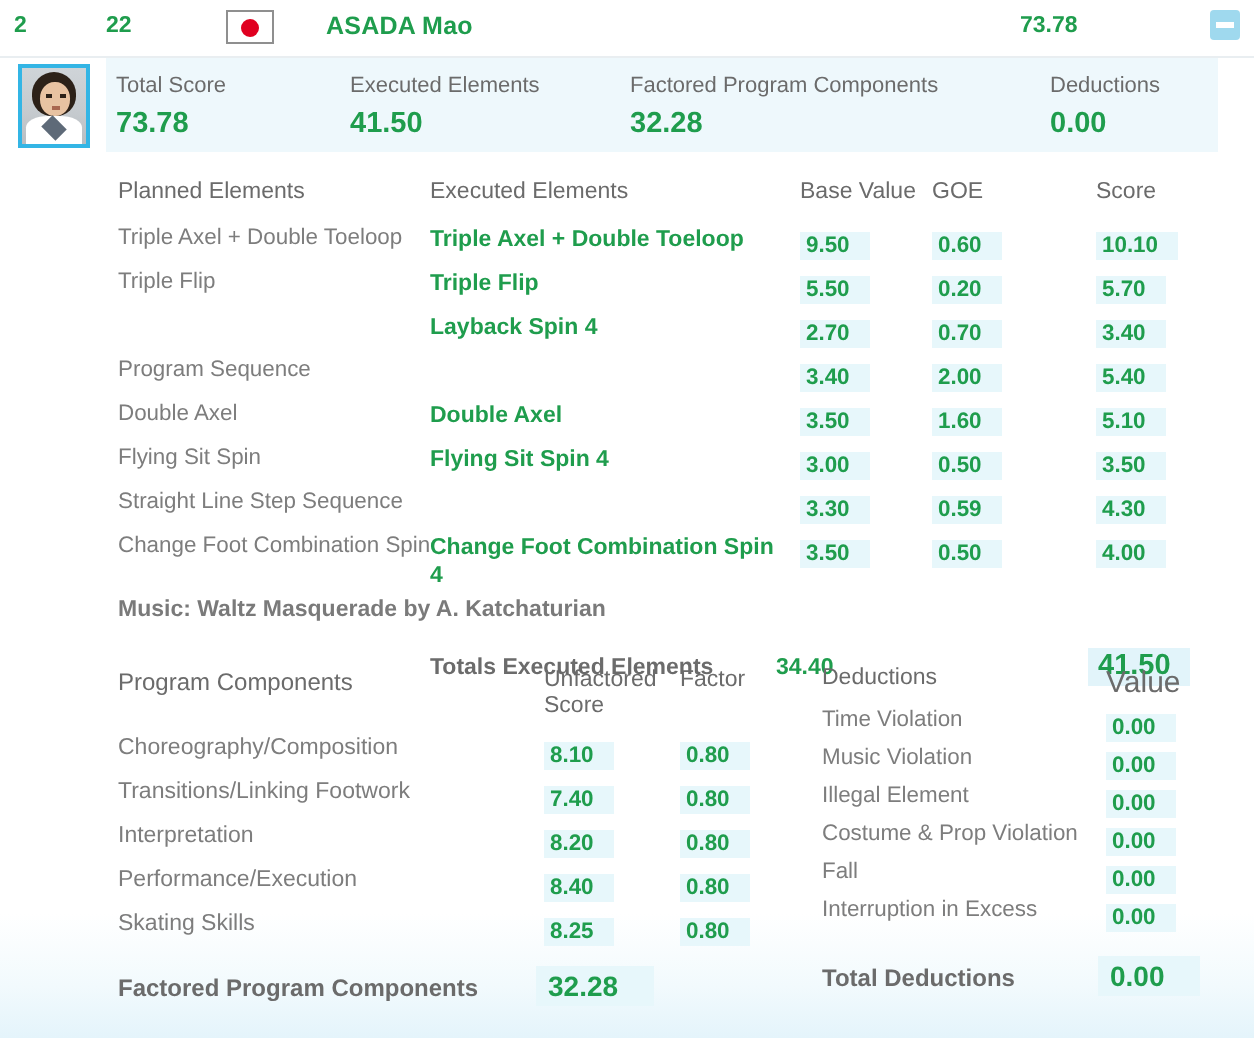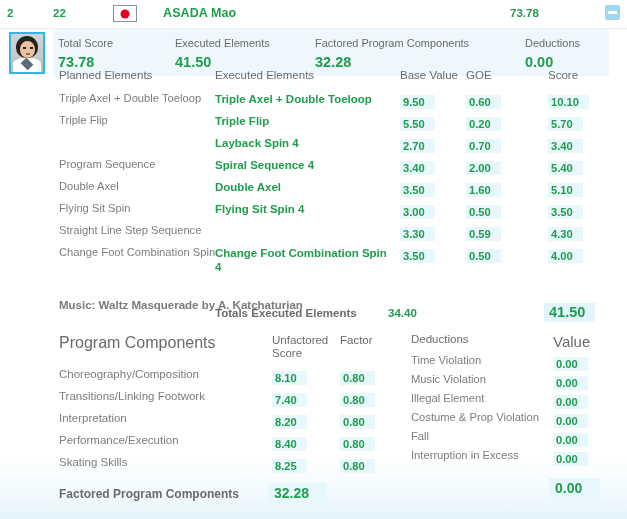--- a/index.html
+++ b/index.html
@@ -149,21 +149,21 @@
   .sum-value { font-size: 14.5px; font-weight: bold; color: #1f9d4d; margin-top: 5px; }
   .sc-total { left: 58px; }
   .sc-exec  { left: 175px; }
   .sc-pcs   { left: 315px; }
   .sc-ded   { left: 525px; }
 
   
   .elements {
     position: absolute;
     left: 0;
-    top: 66px;
+    top: 87px;
     width: 556px;
   }
   .el-row {
     position: relative;
     height: 22px;
   }
   .el-row.tall { height: 38px; }
   .el-head { height: 23px; }
 
   .col-planned  { position: absolute; left: 59px;  top: 3px; width: 155px; }
@@ -256,21 +256,21 @@
   .pc-row { position: relative; height: 22px; }
   .pc-head { height: 34px; }
   .pc-name {
     position: absolute;
     left: 59px;
     top: 3px;
     font-size: 11.5px;
     color: #7d7d7d;
     white-space: nowrap;
   }
-  .pc-head .pc-name { color: #6b6b6b; font-size: 16px; }
+  .pc-head .pc-name { color: #6b6b6b; font-size: 12px; }
   .pc-unf {
     position: absolute;
     left: 272px;
     top: 3px;
   }
   .pc-fac {
     position: absolute;
     left: 340px;
     top: 3px;
   }
@@ -427,21 +427,20 @@
 
     <div class="el-row">
       <span class="col-executed exec-text">Layback Spin 4</span>
       <span class="col-base"><span class="num">2.70</span></span>
       <span class="col-goe"><span class="num">0.70</span></span>
       <span class="col-score"><span class="num">3.40</span></span>
     </div>
 
     <div class="el-row">
       <span class="col-planned planned-text">Program Sequence</span>
-      <span class="col-executed exec-text">Spiral Sequence 4</span>
       <span class="col-base"><span class="num">3.40</span></span>
       <span class="col-goe"><span class="num">2.00</span></span>
       <span class="col-score"><span class="num">5.40</span></span>
     </div>
 
     <div class="el-row">
       <span class="col-planned planned-text">Double Axel</span>
       <span class="col-executed exec-text">Double Axel</span>
       <span class="col-base"><span class="num">3.50</span></span>
       <span class="col-goe"><span class="num">1.60</span></span>
@@ -546,17 +545,18 @@
     <div class="dd-row">
       <span class="dd-name">Fall</span>
       <span class="dd-val"><span class="num">0.00</span></span>
     </div>
     <div class="dd-row">
       <span class="dd-name">Interruption in Excess</span>
       <span class="dd-val"><span class="num">0.00</span></span>
     </div>
 
     <div class="dd-total-row">
+      <span class="dd-total-label">Total Deductions</span>
       <span class="dd-total-value">0.00</span>
     </div>
   </div>
 
 </div>
 
 </body></html>

